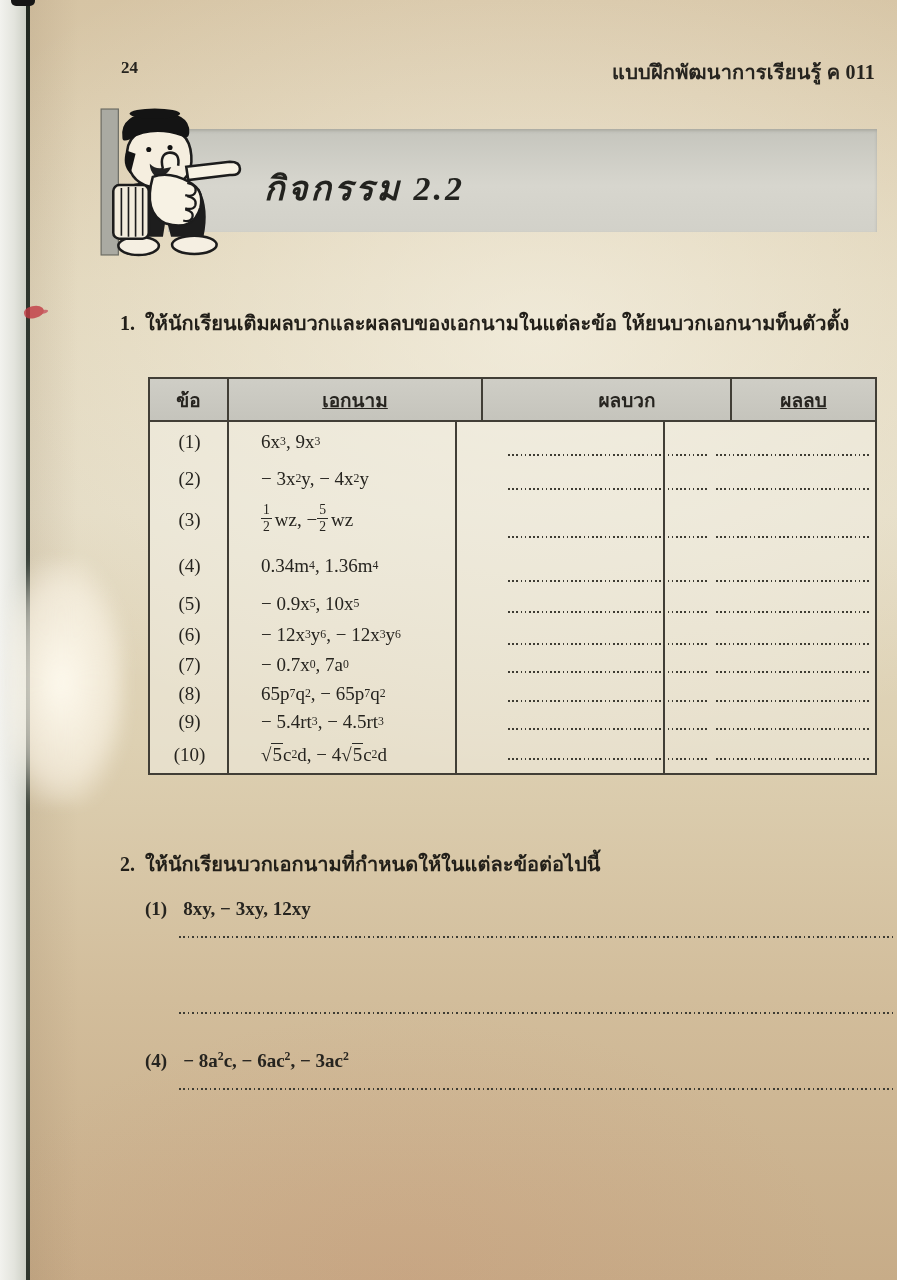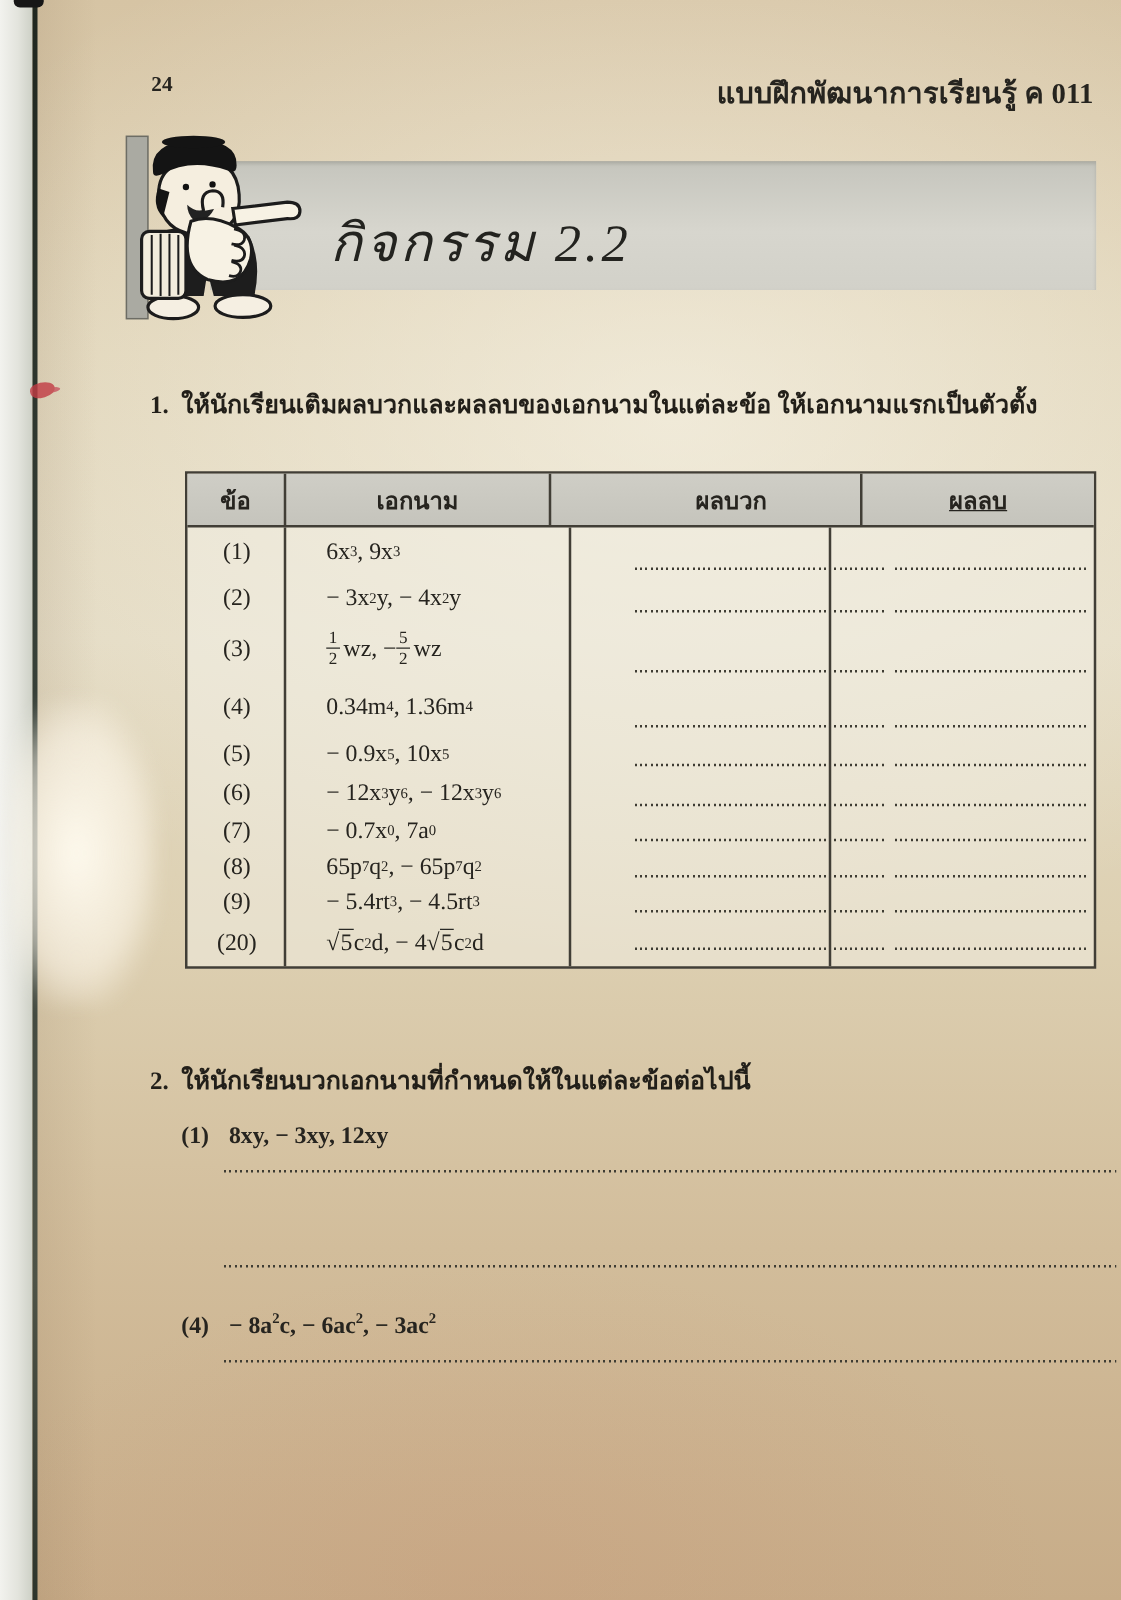--- a/index.html
+++ b/index.html
@@ -17,39 +17,39 @@
     background:linear-gradient(90deg,#f2f2ee 0%,#e3e4dd 55%,#cdd0c6 100%);}
   .spine-line{position:absolute;left:26px;top:0;width:4px;height:100%;
     background:linear-gradient(180deg,#20271f,#39423a 45%,#4e5347 80%,#2e352c);}
   .corner-mark{position:absolute;left:11px;top:0;width:24px;height:6px;background:#161616;border-radius:0 0 5px 5px;}
   .red-mark{position:absolute;left:24px;top:306px;width:20px;height:12px;background:#c23b44;opacity:.8;
     border-radius:45% 60% 55% 50%;transform:rotate(-14deg);box-shadow:8px 2px 0 -4px #c85560;}
   .glare{position:absolute;left:8px;top:560px;width:118px;height:245px;filter:blur(7px);
     background:radial-gradient(ellipse at 45% 50%, rgba(255,251,240,.95), rgba(255,249,238,.55) 55%, rgba(255,249,238,0) 78%);}
   
   .page-number{position:absolute;left:121px;top:58px;font-size:17px;font-weight:bold;}
-  .header-right{position:absolute;right:22px;top:56px;font-size:23px;font-weight:bold;letter-spacing:.2px;}
+  .header-right{position:absolute;right:22px;top:56px;font-size:20px;font-weight:bold;letter-spacing:.2px;}
   
   .banner{position:absolute;left:168px;top:129px;width:709px;height:103px;
     background:linear-gradient(180deg,#c5c5bd 0%,#d7d6ce 55%,#d2d1c9 100%);
     box-shadow:inset 0 2px 3px rgba(120,120,112,.35);}
-  .banner-title{position:absolute;left:96px;top:32px;font-size:42px;font-weight:normal;font-style:italic;
+  .banner-title{position:absolute;left:96px;top:32px;font-size:34px;font-weight:bold;font-style:italic;
     letter-spacing:3px;color:#23231f;}
   .mascot{position:absolute;left:92px;top:106px;width:152px;height:152px;}
   
   .sec-line{position:absolute;left:120px;font-size:20px;font-weight:bold;color:#221f19;}
   .sec1-line{top:307px;width:765px;}
   .sec-no{margin-right:10px;}
   
   .mono-table{position:absolute;left:148px;top:377px;width:729px;height:398px;
     border:2px solid #413e36;box-sizing:border-box;background:rgba(242,240,229,.5);}
   .thead{display:flex;height:43px;border-bottom:2px solid #413e36;box-sizing:border-box;
     background:linear-gradient(180deg,#cfcec6,#c5c4bc);font-weight:bold;font-size:19px;}
   .th{display:flex;align-items:center;justify-content:center;box-sizing:border-box;}
-  .w1{width:79px;} .w2{width:212px;} .w3{width:208px;margin-left:41px;} .w4{flex:1;text-decoration:underline;}
+  .w1{width:79px;} .w2{width:254px;text-decoration:underline;} .w3{width:208px;margin-left:41px;} .w4{flex:1;text-decoration:underline;}
   .th.w1,.th.w2,.th.w3{border-right:2px solid #413e36;}
   .tbody{position:relative;height:351px;}
   .vline{position:absolute;top:0;bottom:0;width:2px;background:#413e36;}
   .vl1{left:77px;} .vl2{left:305px;} .vl3{left:513px;}
   .trow{display:flex;position:relative;}
   .trow:nth-child(1){height:40px;} .trow:nth-child(2){height:34px;}
   .trow:nth-child(3){height:48px;} .trow:nth-child(4){height:44px;}
   .trow:nth-child(5){height:31px;} .trow:nth-child(6){height:32px;}
   .trow:nth-child(7){height:28px;} .trow:nth-child(8){height:29px;}
   .trow:nth-child(9){height:28px;} .trow:nth-child(10){height:37px;}
@@ -111,21 +111,21 @@
       <path d="M70 62 Q66 47 77 46 Q87 46 85 59" fill="#f7f2e4" stroke="#1c1c1c" stroke-width="2.5"></path>
       <path d="M93 60 L136 55 Q146 55 146 62 Q146 69 136 68 L95 73 Z" fill="#f7f2e4" stroke="#1c1c1c" stroke-width="2.5"></path>
       <path d="M60 70 Q50 106 73 116 Q100 124 107 100 Q111 83 96 75 Q76 64 60 70 Z" fill="#f7f2e4" stroke="#1c1c1c" stroke-width="2.5"></path>
       <path d="M94 76 Q104 78 102 85 Q100 90 92 88" fill="none" stroke="#1c1c1c" stroke-width="2.2"></path>
       <path d="M94 89 Q104 91 102 98 Q100 103 92 101" fill="none" stroke="#1c1c1c" stroke-width="2.2"></path>
       <path d="M92 102 Q101 104 99 110 Q97 115 90 113" fill="none" stroke="#1c1c1c" stroke-width="2.2"></path>
     </svg>
   </div>
 
   <div class="sec-line sec1-line">
-    <span class="sec-no">1.</span><span>ให้นักเรียนเติมผลบวกและผลลบของเอกนามในแต่ละข้อ ให้เอกนามแรกเป็นตัวตั้ง</span>
+    <span class="sec-no">1.</span><span>ให้นักเรียนเติมผลบวกและผลลบของเอกนามในแต่ละข้อ ให้ยนบวกเอกนามท็นตัวตั้ง</span>
   </div>
 
   <div class="mono-table">
     <div class="thead">
       <div class="th w1">ข้อ</div>
       <div class="th w2">เอกนาม</div>
       <div class="th w3">ผลบวก</div>
       <div class="th w4">ผลลบ</div>
     </div>
     <div class="tbody">
@@ -219,21 +219,21 @@
         <div class="c1">(9)</div>
         <div class="c2">− 5.4rt<sup>3</sup>, − 4.5rt<sup>3</sup></div>
         <div class="c3">
             <span class="dotline"></span>
           </div>
         <div class="c4">
             <span class="dotline"></span>
           </div>
       </div>
       <div class="trow">
-        <div class="c1">(20)</div>
+        <div class="c1">(10)</div>
         <div class="c2"><span class="sqrt">√<span class="srad">5</span></span>c<sup>2</sup>d, − 4<span class="sqrt">√<span class="srad">5</span></span>c<sup>2</sup>d</div>
         <div class="c3">
             <span class="dotline"></span>
           </div>
         <div class="c4">
             <span class="dotline"></span>
           </div>
       </div>
       <div class="vline vl1"></div>
       <div class="vline vl2"></div>

